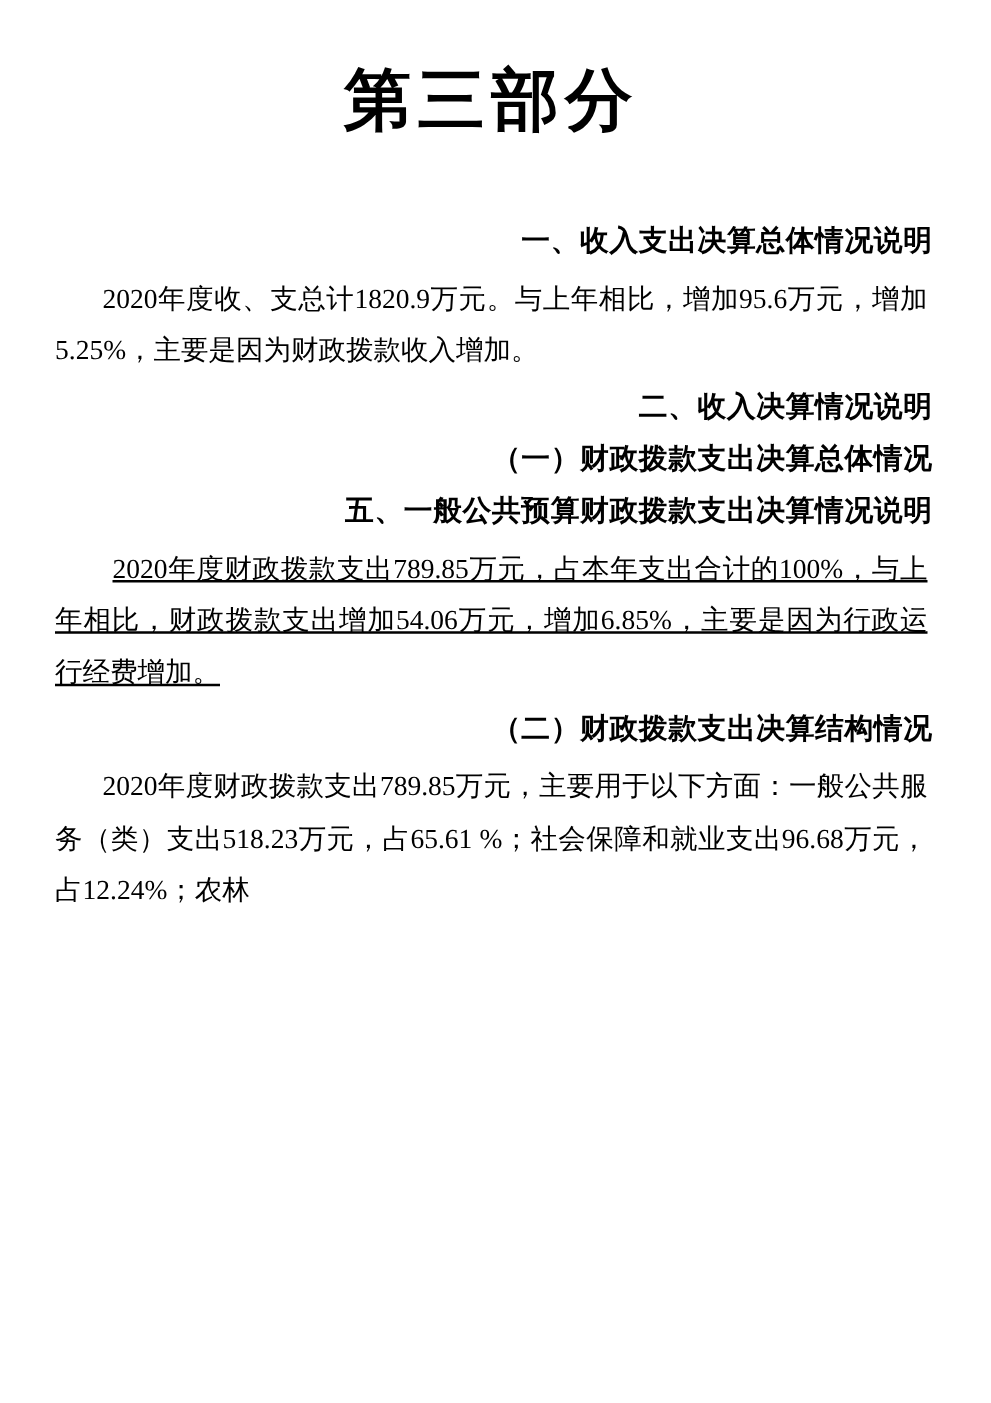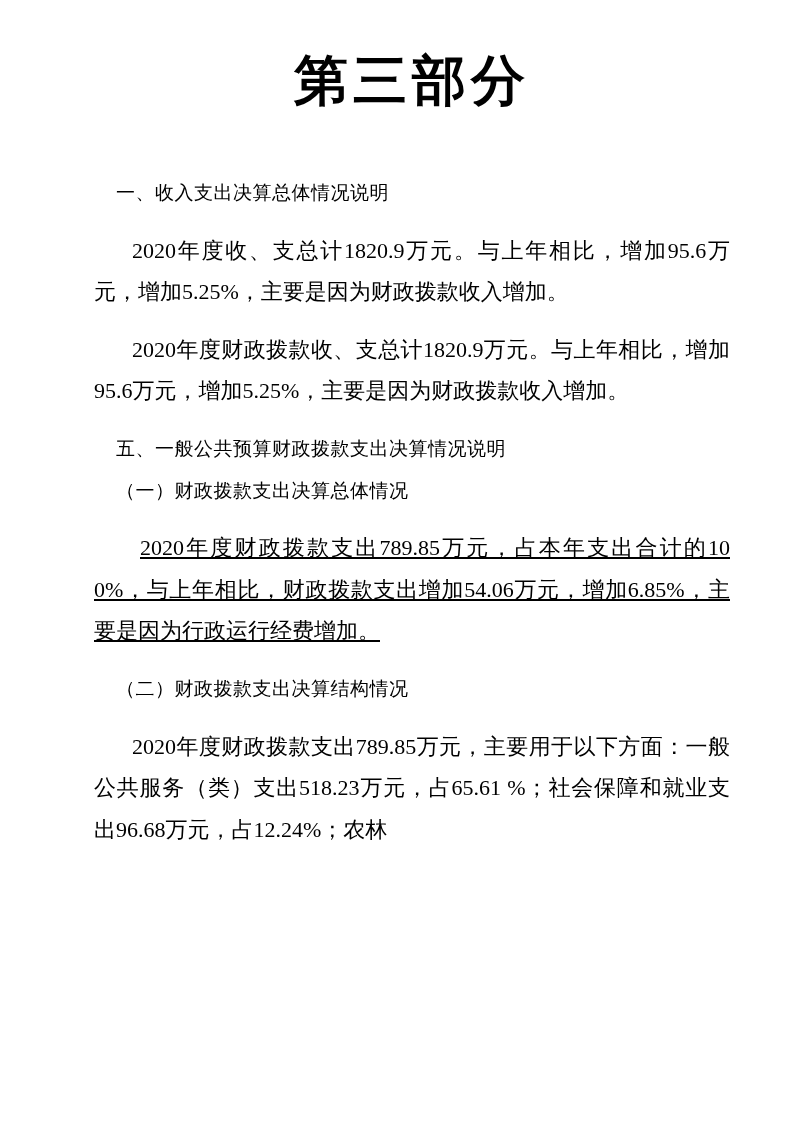--- a/index.html
+++ b/index.html
@@ -8,21 +8,21 @@
     background: #ffffff;
   }
   .page {
     position: relative;
     width: 793px;
     height: 920px;
     margin: 0 auto;
     background: #ffffff;
     color: #000000;
     box-sizing: border-box;
-    padding: 48px 47px 0 78px;
+    padding: 48px 47px 0 40px;
     overflow: hidden;
   }
   .title-block {
     text-align: center;
   }
   .title-line {
     margin: 0;
     font-family: "Liberation Sans", "DejaVu Sans", sans-serif;
     font-weight: bold;
     font-size: 54px;
@@ -38,29 +38,29 @@
     margin-top: 60px;
     font-family: "Liberation Serif", "DejaVu Serif", serif;
     font-size: 22px;
     line-height: 41.6px;
     text-align: justify;
     text-justify: inter-ideograph;
   }
   h2.sec-heading {
     margin: 0;
     font-family: "Liberation Sans", "DejaVu Sans", sans-serif;
-    font-weight: normal;
-    font-size: 19px;
+    font-weight: bold;
+    font-size: 23px;
     line-height: 41.6px;
     text-indent: 38px;
-    text-align: left;
+    text-align: right;
     letter-spacing: 0.5px;
   }
   p.para {
-    margin: 16px;
+    margin: 4px;
     text-indent: 38px;
     word-break: break-all;
   }
   p.para.indent-extra {
     text-indent: 46px;
     text-decoration: underline;
   }
 </style>
 </head>
 <body>
@@ -69,26 +69,26 @@
 
   <div class="title-block">
     <h1 class="title-line part">第三部分</h1>
   </div>
 
   <div class="doc-body">
 
     <h2 class="sec-heading">一、收入支出决算总体情况说明</h2>
     <p class="para">2020年度收、支总计1820.9万元。与上年相比，增加95.6万元，增加5.25%，主要是因为财政拨款收入增加。</p>
 
+    <h2 class="sec-heading">二、收入决算情况说明</h2>
 
 
-    <p class="para">2020年度财政拨款收、支总计1820.9万元。与上年相比，增加95.6万元，增加5.25%，主要是因为财政拨款收入增加。</p>
+
+    <h2 class="sec-heading">（一）财政拨款支出决算总体情况</h2>
 
     <h2 class="sec-heading">五、一般公共预算财政拨款支出决算情况说明</h2>
-
-    <h2 class="sec-heading">（一）财政拨款支出决算总体情况</h2>
     <p class="para indent-extra">2020年度财政拨款支出789.85万元，占本年支出合计的100%，与上年相比，财政拨款支出增加54.06万元，增加6.85%，主要是因为行政运行经费增加。</p>
 
     <h2 class="sec-heading">（二）财政拨款支出决算结构情况</h2>
     <p class="para">2020年度财政拨款支出789.85万元，主要用于以下方面：一般公共服务（类）支出518.23万元，占65.61 %；社会保障和就业支出96.68万元，占12.24%；农林</p>
 
   </div>
 </div>
 
 </body></html>

